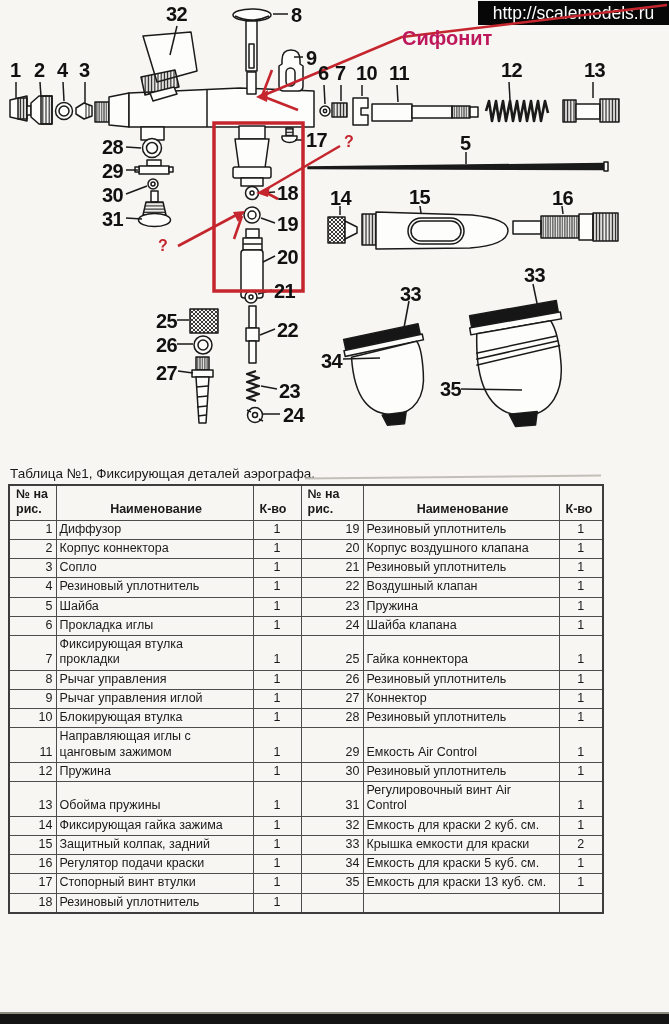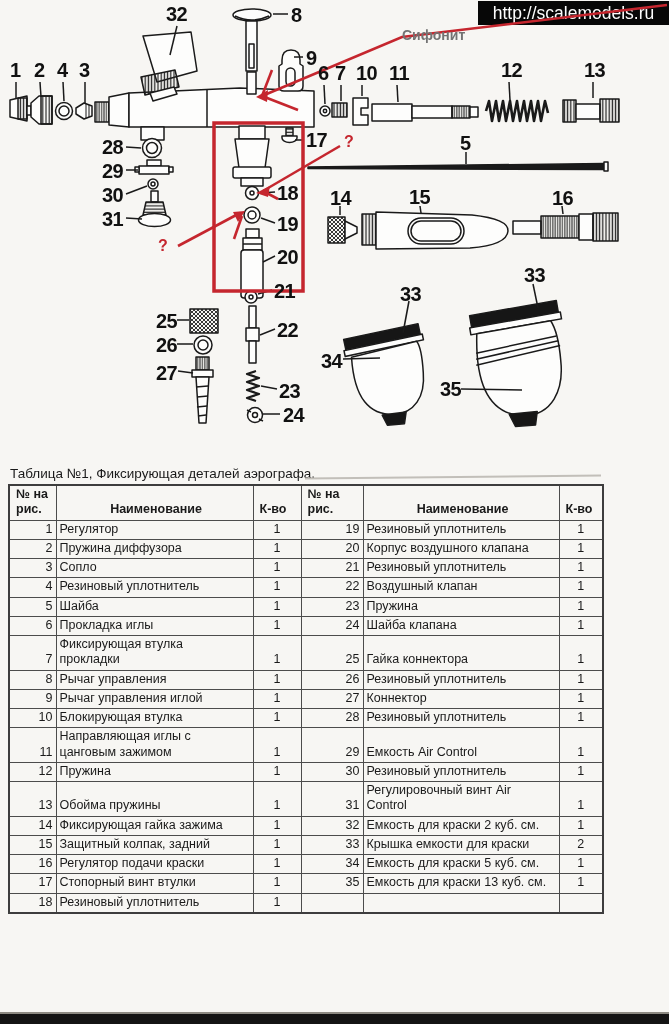--- a/index.html
+++ b/index.html
@@ -4,21 +4,21 @@
 <style>
   html,body{margin:0;padding:0;background:#e8e6e2;}
   .page{position:relative;width:669px;height:1024px;background:#f7f6f3;overflow:hidden;
         font-family:"Liberation Sans",sans-serif;color:#1a1a1a;}
   .watermark{position:absolute;top:1px;right:0;width:191px;height:24px;background:#070707;
              color:#fdfdfd;font-size:17.5px;line-height:24px;text-align:center;}
   .diagram{position:absolute;left:0;top:0;width:669px;height:460px;}
   .diagram svg{position:absolute;left:0;top:0;}
   .plabel{position:absolute;font-weight:bold;font-size:20px;line-height:1;color:#111;
           letter-spacing:-0.5px;white-space:nowrap;}
-  .siphon{position:absolute;left:402px;top:27px;color:#737373;font-size:14px;font-weight:bold;}
+  .siphon{position:absolute;left:402px;top:27px;color:#be185d;font-size:20px;font-weight:bold;}
   .qmark{position:absolute;color:#c5262e;font-size:16px;font-weight:bold;}
   .q1{left:344px;top:133px;}
   .q2{left:158px;top:237px;}
   .table-title{position:absolute;left:10px;top:466px;font-size:13.5px;}
   .scan-line{position:absolute;left:305px;top:476px;width:296px;height:2px;background:#c2bfb9;
              transform:rotate(-0.6deg);}
   table.parts{position:absolute;left:8px;top:484px;width:594px;border-collapse:collapse;
               table-layout:fixed;font-size:12.5px;line-height:1.22;}
   table.parts th,table.parts td{border:1px solid #4c4c4c;vertical-align:bottom;
               padding:1px 3px 2px 3px;overflow:hidden;}
@@ -300,29 +300,29 @@
         <th class="name">Наименование</th>
         <th class="qty">К-во</th>
         <th class="numh">№ на рис.</th>
         <th class="name">Наименование</th>
         <th class="qty">К-во</th>
       </tr>
     </thead>
     <tbody id="tbody">
         <tr class="r">
           <td class="num">1</td>
-          <td class="name">Регулятор</td>
+          <td class="name">Диффузор</td>
           <td class="qty">1</td>
           <td class="num">19</td>
           <td class="name">Резиновый уплотнитель</td>
           <td class="qty">1</td>
         </tr>
         <tr class="r">
           <td class="num">2</td>
-          <td class="name">Пружина диффузора</td>
+          <td class="name">Корпус коннектора</td>
           <td class="qty">1</td>
           <td class="num">20</td>
           <td class="name">Корпус воздушного клапана</td>
           <td class="qty">1</td>
         </tr>
         <tr class="r">
           <td class="num">3</td>
           <td class="name">Сопло</td>
           <td class="qty">1</td>
           <td class="num">21</td>

